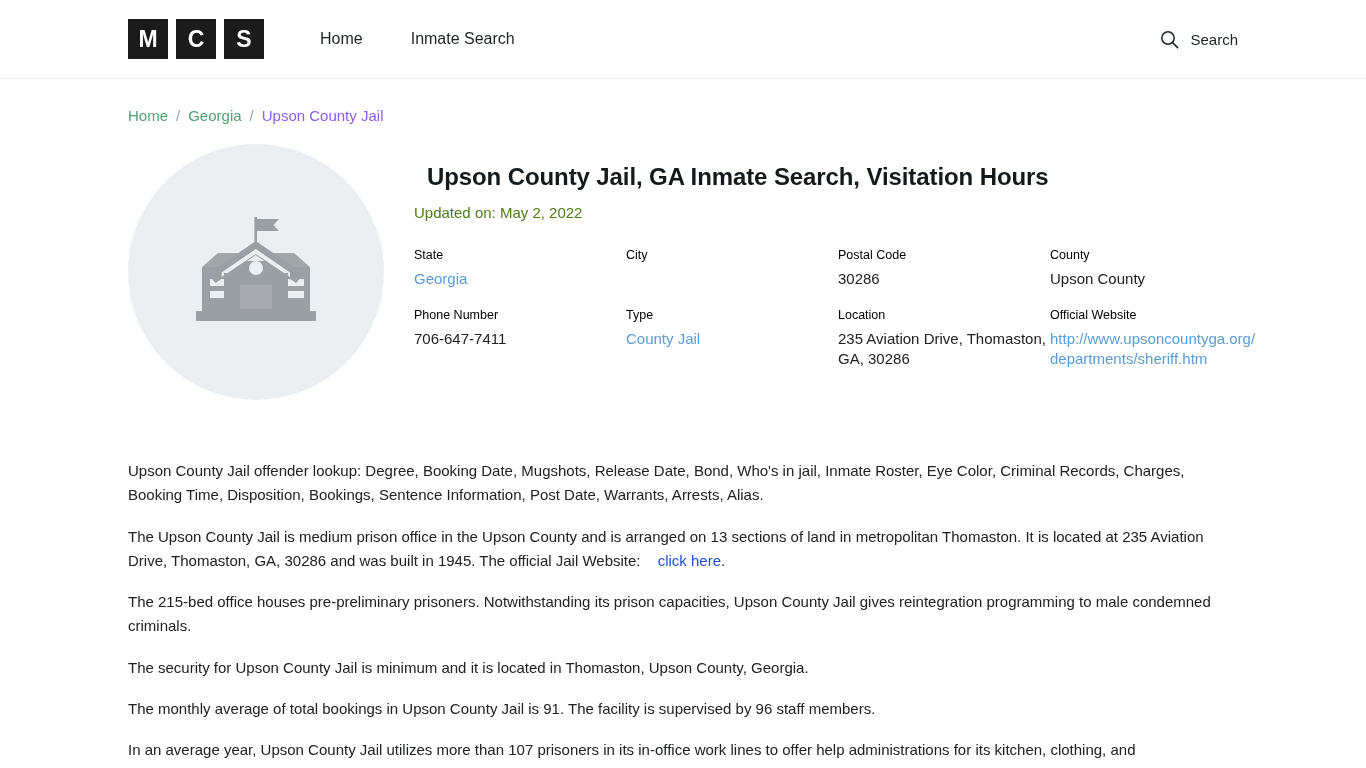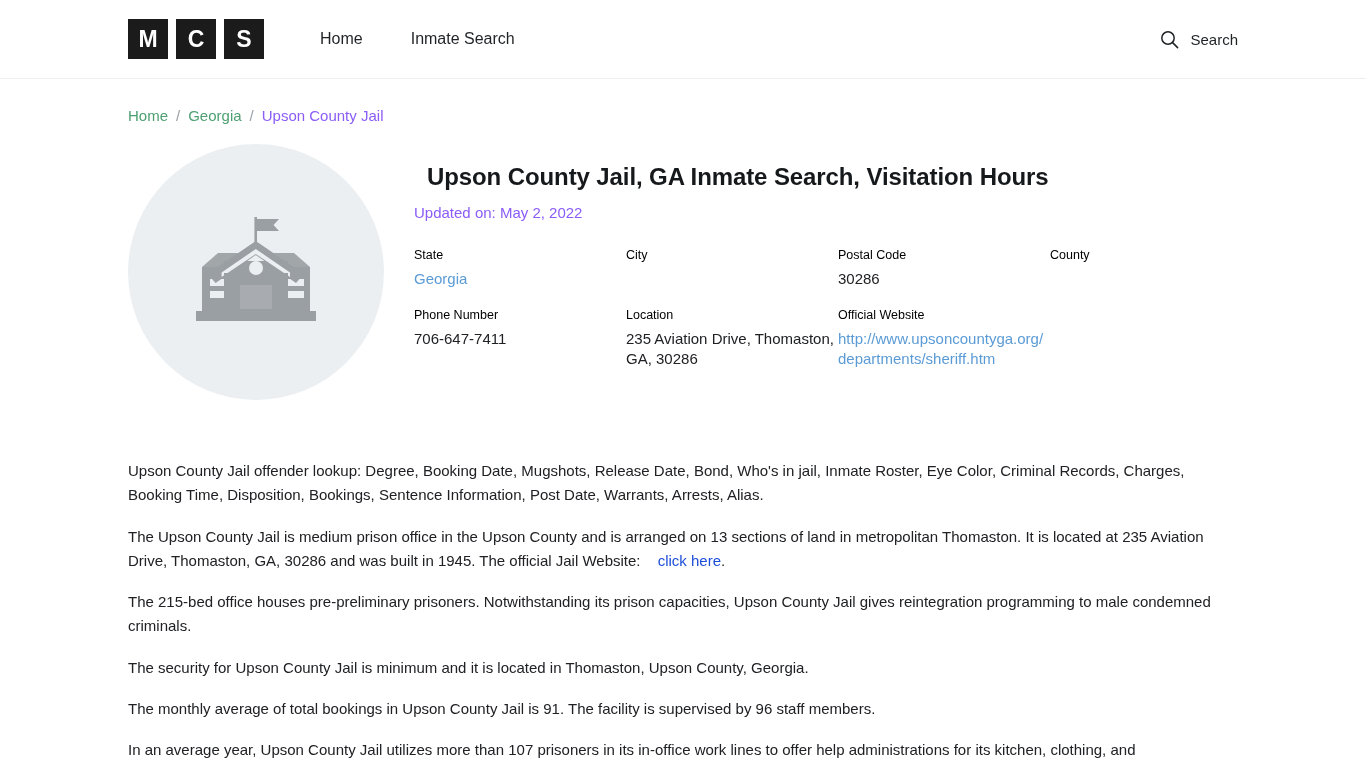--- a/index.html
+++ b/index.html
@@ -113,21 +113,21 @@
   .page-title {
     font-size: 24px;
     font-weight: bold;
     margin: 13px;
     color: #16191c;
     letter-spacing: -0.1px;
   }
   .updated {
     margin: 13px 0 0 0;
     font-size: 15px;
-    color: #8b5cf6;
+    color: #4d7c0f;
   }
   .info-grid {
     margin-top: 26px;
     display: grid;
     grid-template-columns: 212px 212px 212px 212px;
   }
   .info-cell { padding-bottom: 19px; }
   .info-label {
     font-size: 12.5px;
     color: #000000;
@@ -255,25 +255,30 @@
         </div>
         <div class="info-cell">
           <div class="info-label">City</div>
         </div>
         <div class="info-cell">
           <div class="info-label">Postal Code</div>
           <div class="info-value">30286</div>
         </div>
         <div class="info-cell">
           <div class="info-label">County</div>
+          <div class="info-value">Upson County</div>
         </div>
 
         <div class="info-cell">
           <div class="info-label">Phone Number</div>
           <div class="info-value">706-647-7411</div>
+        </div>
+        <div class="info-cell">
+          <div class="info-label">Type</div>
+          <div class="info-value"><a href="#">County Jail</a></div>
         </div>
         <div class="info-cell">
           <div class="info-label">Location</div>
           <div class="info-value">235 Aviation Drive, Thomaston, GA, 30286</div>
         </div>
         <div class="info-cell">
           <div class="info-label">Official Website</div>
           <div class="info-value"><a href="#">http://www.upsoncountyga.org/departments/sheriff.htm</a></div>
         </div>
       </div>

